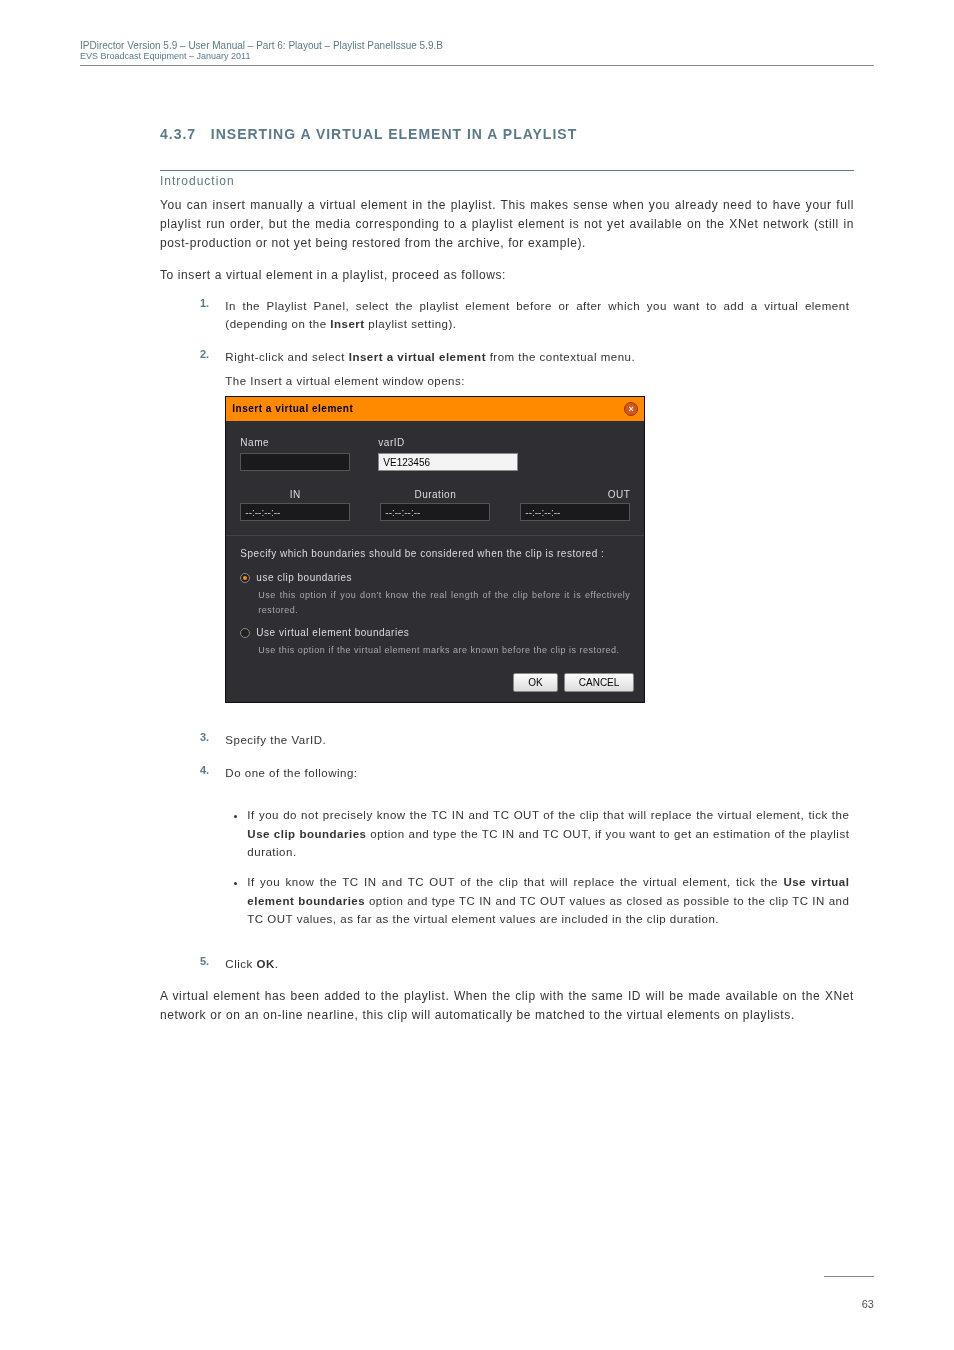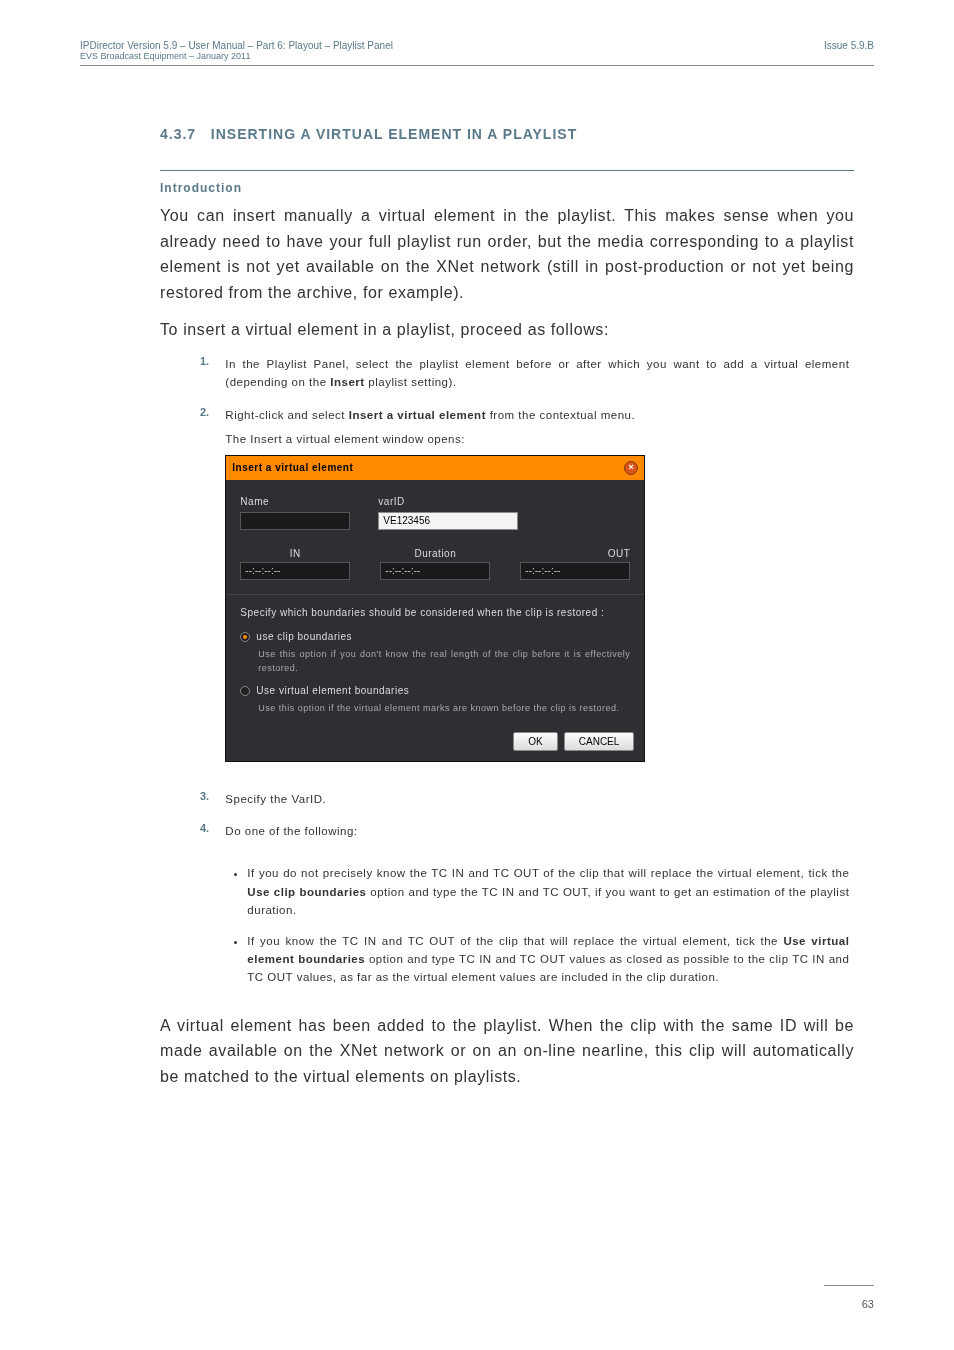--- a/index.html
+++ b/index.html
@@ -8,21 +8,21 @@
     font-size: 12px;
     color: #333;
     background: #fff;
     width: 954px;
     height: 1350px;
     position: relative;
     padding: 40px 80px 40px 80px;
   }
   .header-row {
     display: flex;
-    justify-content: space-between;
+    justify-content: flex-start;
     align-items: flex-start;
     border-bottom: 1px solid #888;
     padding-bottom: 4px;
     margin-bottom: 60px;
   }
   .header-left { font-size: 10px; color: #5a7a8a; }
   .header-left .line1 { display: block; }
   .header-left .line2 { display: block; font-size: 9px; color: #5a7a8a; }
   .header-right { font-size: 10px; color: #5a7a8a; }
   .content { margin-left: 80px; margin-right: 20px; }
@@ -30,29 +30,29 @@
     color: #5a7a8a;
     font-size: 14px;
     font-weight: bold;
     margin-top: 30px;
     margin-bottom: 8px;
     letter-spacing: 1px;
   }
   .subsection-title {
     color: #5a7a8a;
     font-size: 12px;
-    font-weight: bold;
+    font-weight: normal;
     letter-spacing: 1px;
     margin-top: 28px;
     margin-bottom: 8px;
-    padding-top: 10px;
+    padding-top: 3px;
     text-transform: uppercase;
   }
   .para {
-    font-size: 16px;
+    font-size: 12px;
     line-height: 1.6;
     letter-spacing: 0.6px;
     text-align: justify;
     margin-bottom: 12px;
     color: #333;
   }
   .step { margin-left: 40px; margin-bottom: 14px; }
   .step .stepnum {
     color: #5a7a8a;
     font-weight: bold;
@@ -141,21 +141,21 @@
   .tc-col .dlg-label { display:block; }
   .tc-col.right .dlg-label { text-align:right; }
   .tc-col.left .dlg-label { text-align:center; }
   .page-number {
     position: absolute;
     bottom: 40px;
     right: 80px;
     font-size: 11px;
     color: #555;
     border-top: 1px solid #888;
-    padding-top: 12px;
+    padding-top: 21px;
     width: 50px;
     text-align: right;
   }
 </style>
 </head>
 <body>
 
 <div class="header-row">
   <div class="header-left">
     <span class="line1">IPDirector Version 5.9 – User Manual – Part 6: Playout – Playlist Panel</span>
@@ -255,18 +255,24 @@
         <li>
           <span>If you do not precisely know the TC IN and TC OUT of the clip that will replace the virtual element, tick the </span><span class="bold">Use clip boundaries</span><span> option and type the TC IN and TC OUT, if you want to get an estimation of the playlist duration.</span>
         </li>
         <li>
           <span>If you know the TC IN and TC OUT of the clip that will replace the virtual element, tick the </span><span class="bold">Use virtual element boundaries</span><span> option and type TC IN and TC OUT values as closed as possible to the clip TC IN and TC OUT values, as far as the virtual element values are included in the clip duration.</span>
         </li>
       </ul>
     </span>
   </div>
 
+  <div class="step">
+    <span class="stepnum">5.</span>
+    <span class="stepbody">
+      <span>Click </span><span class="bold">OK</span><span>.</span>
+    </span>
+  </div>
 
   <p class="para">A virtual element has been added to the playlist. When the clip with the same ID will be made available on the XNet network or on an on-line nearline, this clip will automatically be matched to the virtual elements on playlists.</p>
 
 </div>
 
 <div class="page-number">63</div>
 
 </body></html>

